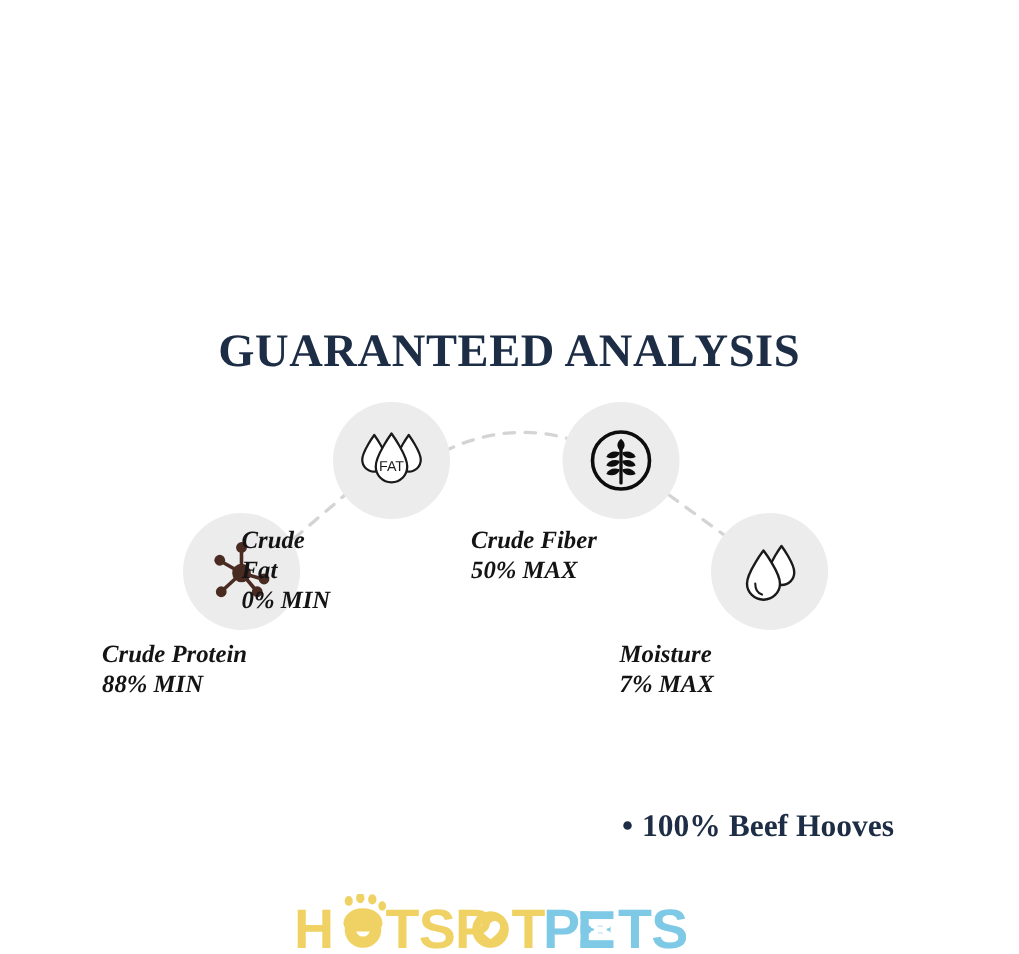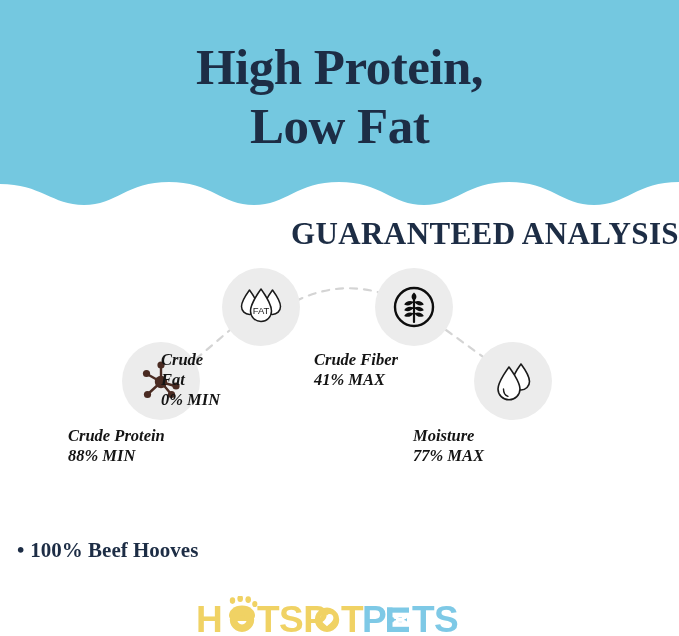--- a/index.html
+++ b/index.html
@@ -26,31 +26,31 @@
     font-weight:bold;
     font-size:51px;
     line-height:1.16;
     letter-spacing:-0.5px;
     z-index:2;
     white-space:pre-line;
   }
 
   
   .section-heading {
-    position:absolute; left:0; width:679px; text-align:right;
+    position:absolute; left:0; width:679px; text-align:center;
     color:#1d2d45;
     font-family:"Liberation Serif", serif;
     font-weight:bold;
     letter-spacing:0.4px;
   }
   #ga-heading { top:216px; font-size:31px; }
   #ing-heading { top:494px; font-size:30px; }
 
   .ingredient-line {
-    position:absolute; left:17px; width:596px; text-align:left;
+    position:absolute; left:0; width:596px; text-align:right;
     top:538px;
     color:#1d2d45;
     font-family:"Liberation Serif", serif;
     font-weight:bold;
     font-size:21px;
   }
   .ingredient-line .bullet { display:inline-block; margin-right:6px; }
 
   
   .analysis { position:absolute; left:0; top:262px; width:679px; height:220px; }
@@ -94,37 +94,20 @@
   .logo {
     position:absolute; left:0; top:596px; width:679px; height:40px;
     display:flex; align-items:center; justify-content:center;
   }
 </style>
 </head>
 <body>
 
 <div id="root">
 
-  <div class="hero">
-    <svg class="hero-svg" width="679" height="206" viewBox="0 0 679 206">
-      <path fill="#74c8e0" d="
-        M0,0 H679 V182
-        C 637,182 626,205 594,205
-        C 562,205 551,182 509,182
-        C 467,182 456,205 424,205
-        C 392,205 381,182 339,182
-        C 297,182 286,205 254,205
-        C 222,205 211,182 169,182
-        C 127,182 116,205 84,205
-        C 52,205 41,184 0,184
-        Z"></path>
-    </svg>
-    <div class="hero-title">High Protein,
-Low Fat</div>
-  </div>
 
   <div id="ga-heading" class="section-heading">GUARANTEED ANALYSIS</div>
 
   <div class="analysis">
 
     <svg class="connector-layer" viewBox="0 0 679 220">
       <g fill="none" stroke="#d4d4d4" stroke-width="2.2" stroke-dasharray="7 7" stroke-linecap="round">
         <path d="M196,97 L230,68"></path>
         <path d="M296,39 C330,22 368,22 400,39"></path>
         <path d="M446,68 L486,97"></path>
@@ -181,35 +164,35 @@
             <path d="M22,17.5 C18.2,16.2 14.6,17.4 13.2,20.6 C16.8,22.3 20.3,21.3 22,18.6 Z"></path>
             <path d="M24,17.5 C27.8,16.2 31.4,17.4 32.8,20.6 C29.2,22.3 25.7,21.3 24,18.6 Z"></path>
             <path d="M22,23.2 C18.2,21.9 14.6,23.1 13.2,26.3 C16.8,28 20.3,27 22,24.3 Z"></path>
             <path d="M24,23.2 C27.8,21.9 31.4,23.1 32.8,26.3 C29.2,28 25.7,27 24,24.3 Z"></path>
             <path d="M22,28.9 C18.2,27.6 14.6,28.8 13.2,32 C16.8,33.7 20.3,32.7 22,30 Z"></path>
             <path d="M24,28.9 C27.8,27.6 31.4,28.8 32.8,32 C29.2,33.7 25.7,32.7 24,30 Z"></path>
           </g>
         </svg>
       </div>
       <div class="node-label">Crude Fiber
-41% MAX</div>
+50% MAX</div>
     </div>
 
     <div class="node" id="node-moisture">
       <div class="badge">
         <svg width="46" height="46" viewBox="0 0 46 46">
           <g fill="#ffffff" stroke="#1a1a1a" stroke-width="1.6" stroke-linejoin="round">
             <path d="M31,6 C31,6 22.5,17.5 22.5,23.5 C22.5,28.3 26.3,32 31,32 C35.7,32 39.5,28.3 39.5,23.5 C39.5,17.5 31,6 31,6 Z"></path>
             <path d="M19,9 C19,9 8,23.5 8,31 C8,37 12.9,41.8 19,41.8 C25.1,41.8 30,37 30,31 C30,23.5 19,9 19,9 Z"></path>
           </g>
           <path d="M13.5,31 C13.5,35 15.3,37.5 18,38.4" fill="none" stroke="#1a1a1a" stroke-width="1.4" stroke-linecap="round"></path>
         </svg>
       </div>
       <div class="node-label">Moisture
-77% MAX</div>
+7% MAX</div>
     </div>
   </div>
 
 
   <div class="ingredient-line">
     <span class="bullet">•</span><span>100% Beef Hooves</span>
   </div>
 
   <div class="logo">
     <svg width="300" height="40" viewBox="0 0 300 40">

